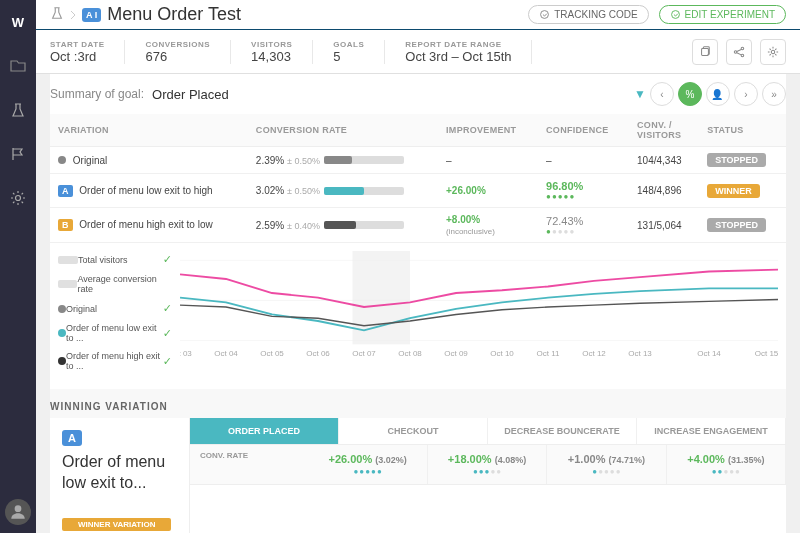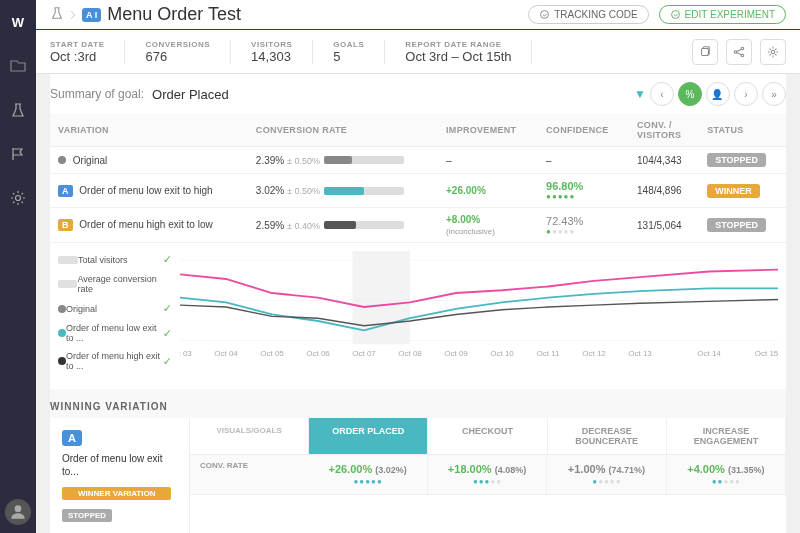--- a/index.html
+++ b/index.html
@@ -324,25 +324,25 @@
       background: #4a90d9;
       color: #fff;
       font-size: 11px;
       font-weight: bold;
       padding: 2px 6px;
       border-radius: 3px;
       display: inline-block;
       margin-bottom: 6px;
     }
     .winning-variation-name {
-      font-size: 10px;
+      font-size: 16px;
       color: #333;
       font-weight: 400;
       line-height: 1.3;
-      margin-bottom: 8px;
+      margin-bottom: 23px;
     }
     .winner-variation-tag {
       background: #e8a838;
       color: #fff;
       font-size: 8px;
       font-weight: bold;
       padding: 2px 16px;
       border-radius: 2px;
       display: inline-block;
       margin-bottom: 4px;
@@ -697,21 +697,20 @@
             <div class="winner-variation-tag">WINNER VARIATION</div>
           </div>
           <div style="margin-top:4px;">
             <div class="stopped-tag">STOPPED</div>
           </div>
         </div>
 
         <div class="goals-table">
 
           <div class="goals-header">
-            <div class="goal-col" style="color:#bbb;font-size:8px;">VISUALS/GOALS</div>
             <div class="goal-col active-col">ORDER PLACED</div>
             <div class="goal-col">CHECKOUT</div>
             <div class="goal-col">DECREASE BOUNCERATE</div>
             <div class="goal-col">INCREASE ENGAGEMENT</div>
           </div>
 
           <div style="display:flex;background:#fafafa;border-bottom:1px solid #eee;">
             <div style="flex:1;padding:6px 10px;font-size:8px;color:#999;text-transform:uppercase;font-weight:bold;">CONV. RATE</div>
 
             <div class="goal-data-cell">

